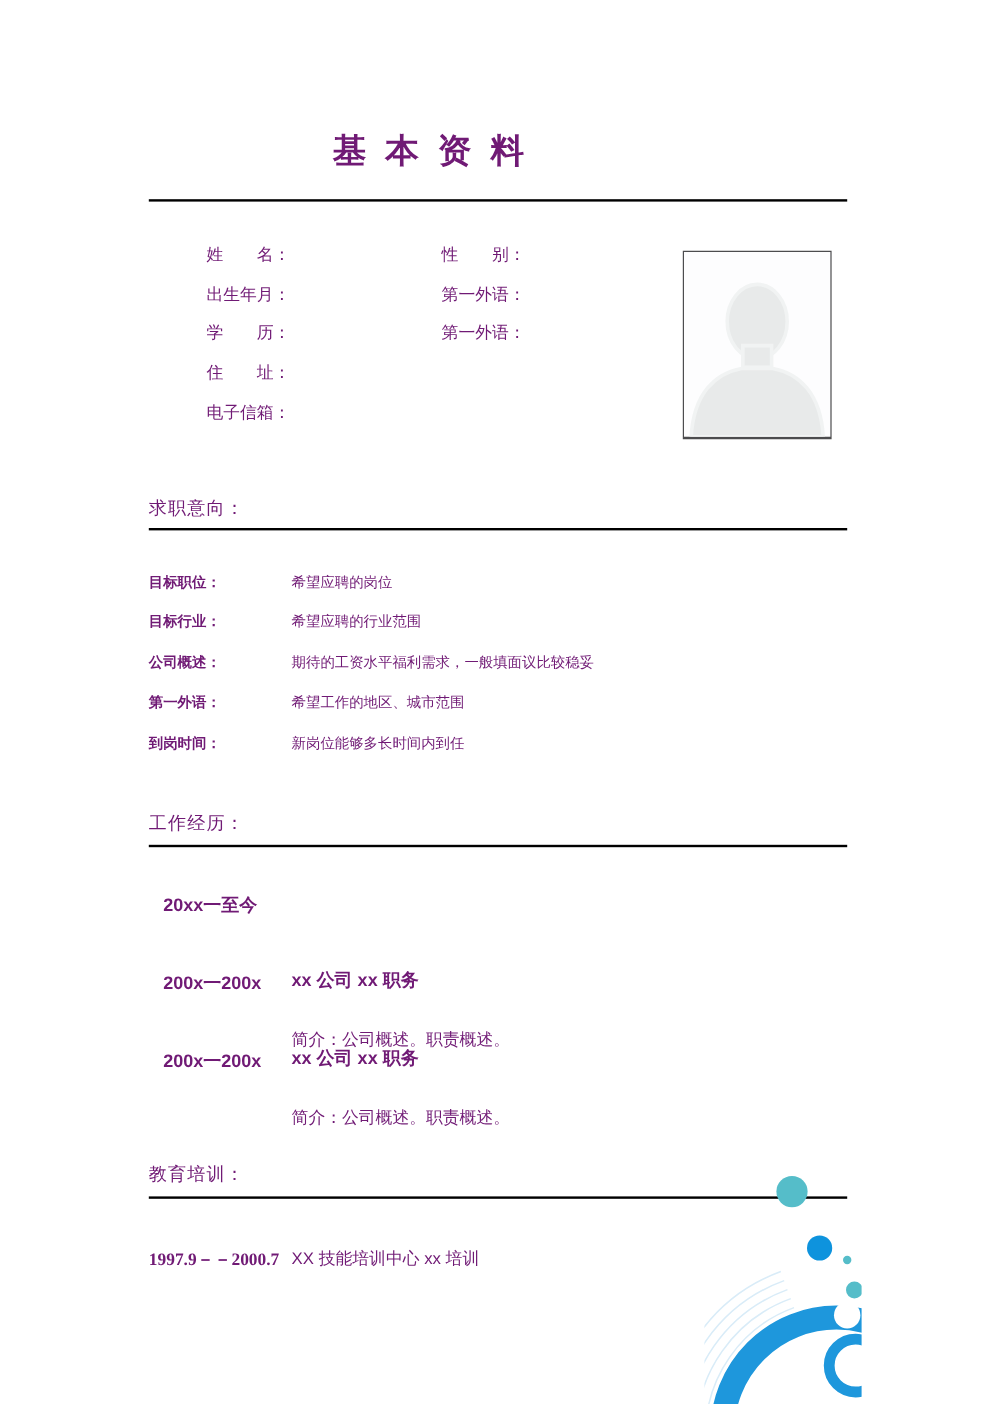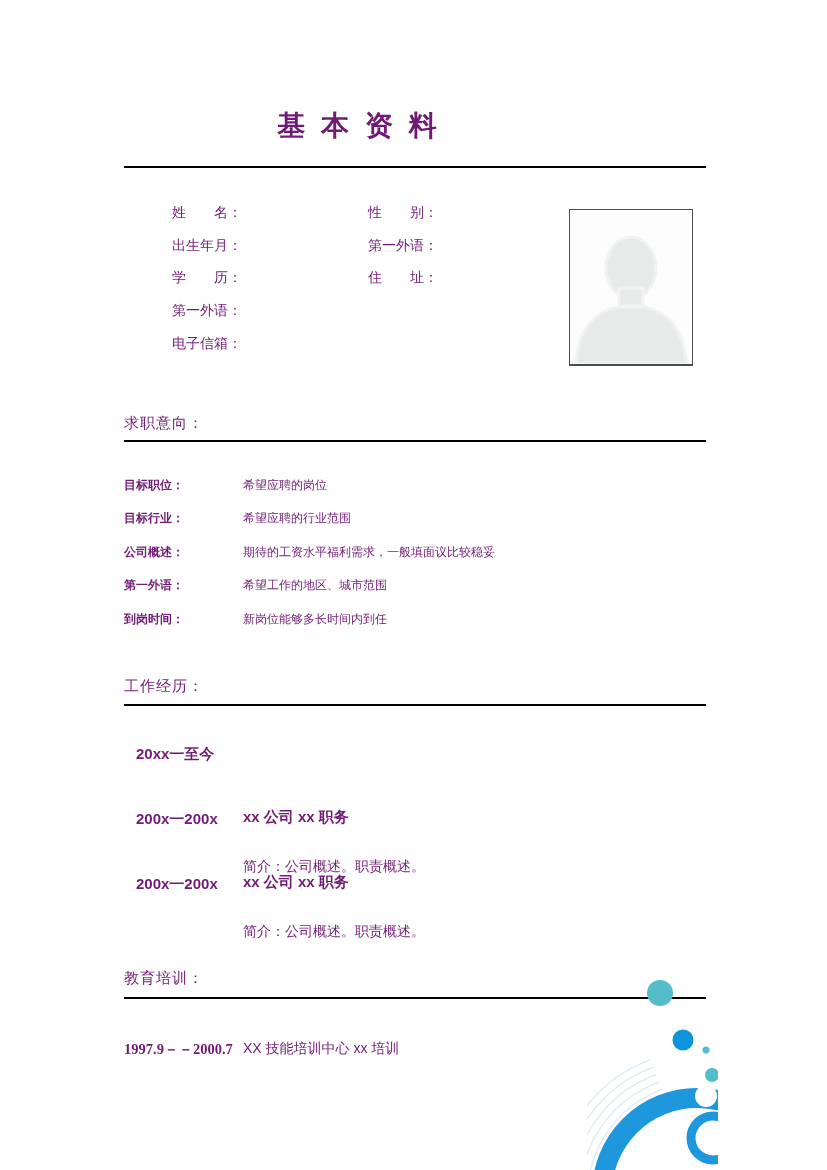--- a/index.html
+++ b/index.html
@@ -31,22 +31,22 @@
 
   <div class="doc-title">基 本 资 料</div>
   <div class="rule" style="top:166px"></div>
 
   <div class="basic-grid">
     <div>姓　　名：</div>
     <div>性　　别：</div>
     <div>出生年月：</div>
     <div>第一外语：</div>
     <div>学　　历：</div>
+    <div>第一外语：</div>
     <div>住　　址：</div>
-    <div>第一外语：</div>
     <div></div>
     <div>电子信箱：</div>
     <div></div>
   </div>
 
   <div class="photo">
     <svg width="122" height="154" viewBox="0 0 122 154">
       <g stroke="#f1f3f3" stroke-width="3" fill="#e8eaea">
         <ellipse cx="61" cy="58" rx="25" ry="31"></ellipse>
         <path d="M49 78 h24 v18 H49 z"></path>

